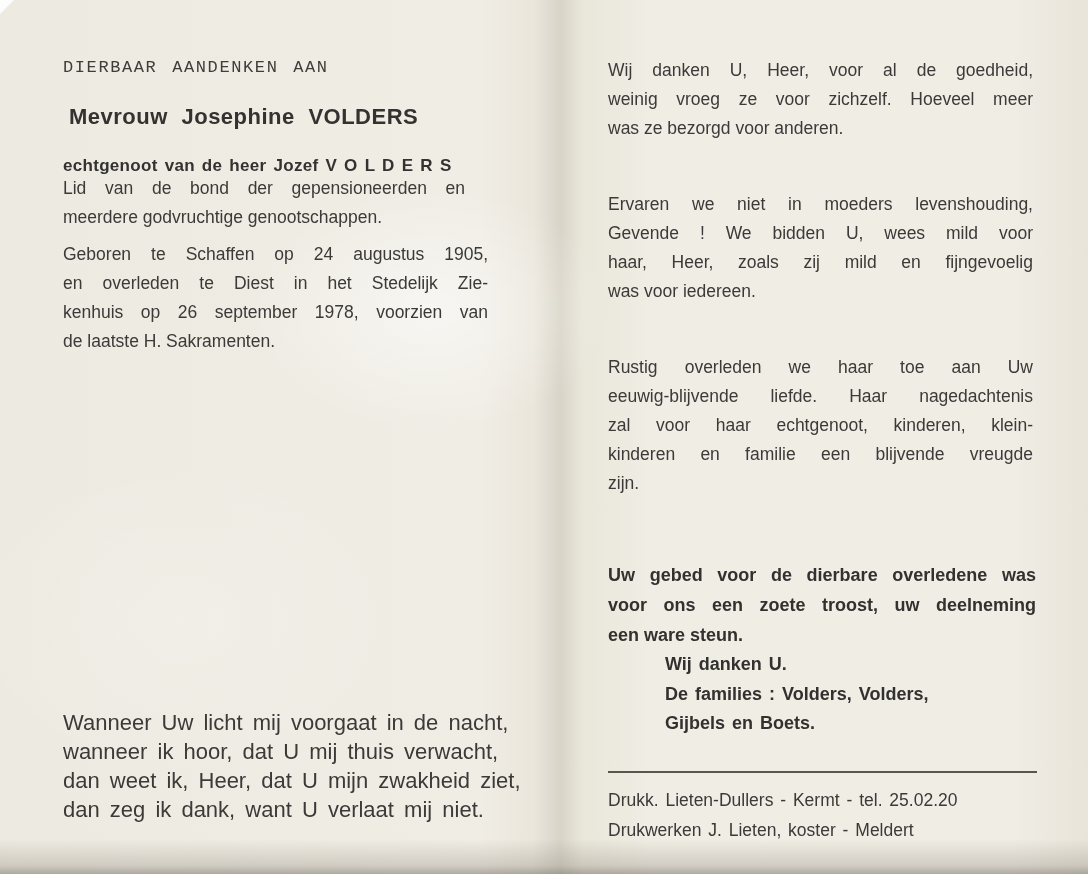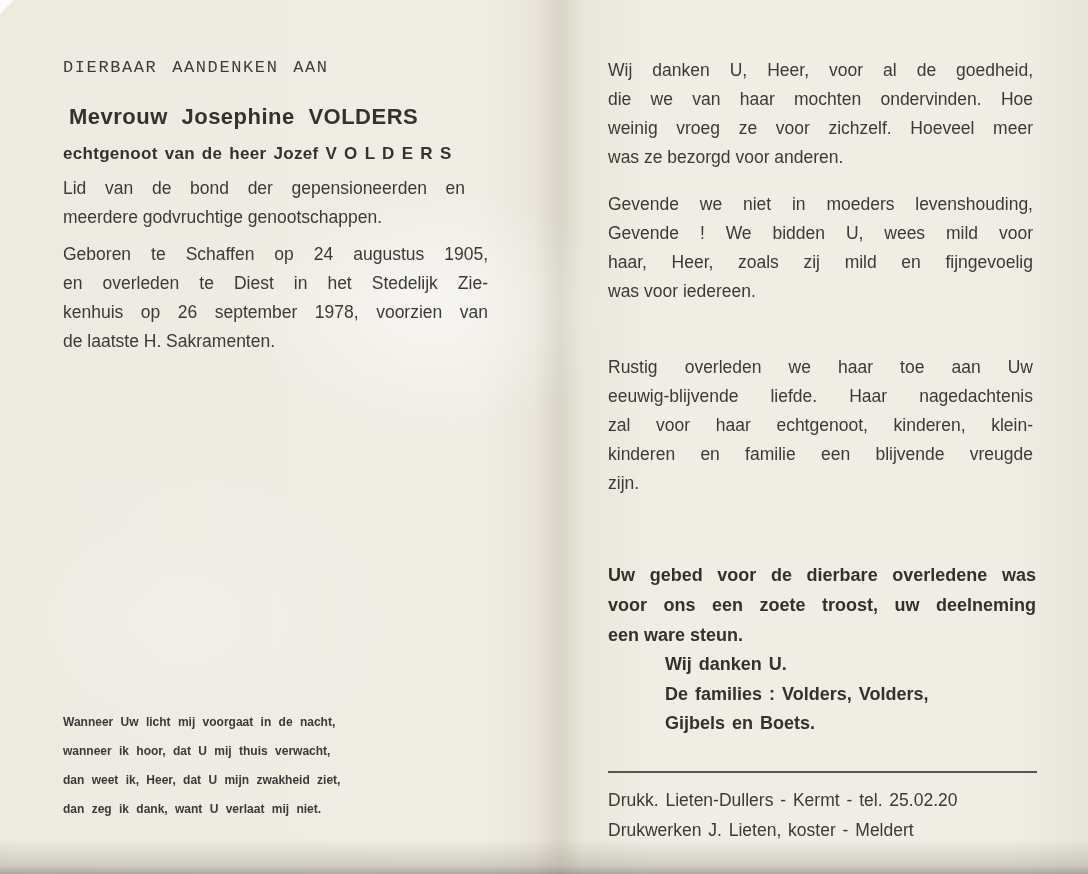--- a/index.html
+++ b/index.html
@@ -20,30 +20,30 @@
     border-top:14px solid #fdfdfb;border-right:14px solid transparent;
   }
   .page-left,.page-right{position:absolute;top:0;height:874px;}
   .page-left{left:0;width:560px;}
   .page-right{left:608px;width:432px;}
 
   .hdr{position:absolute;left:63px;top:58px;margin:0;font-size:17px;font-weight:400;
        letter-spacing:1.6px;word-spacing:3px;color:#3e3d3a;font-family:Liberation Mono, monospace;}
   .name{position:absolute;left:63px;top:98px;margin:6px;font-size:22px;font-weight:700;
        letter-spacing:.5px;word-spacing:7px;color:#333230;}
-  .spouse{position:absolute;left:63px;top:144px;margin:0;font-size:17px;font-weight:700;
+  .spouse{position:absolute;left:63px;top:156px;margin:0;font-size:17px;font-weight:700;
        letter-spacing:.3px;word-spacing:2px;color:#333230;}
 
   .para{position:absolute;font-size:17.5px;line-height:29px;}
   .jl{text-align:justify;text-align-last:justify;}
   .ll{text-align:left;}
 
   .membership{left:63px;top:174px;width:402px;}
   .bio{left:63px;top:240px;width:425px;}
-  .poem{position:absolute;left:63px;top:708px;font-size:12px;line-height:29px;word-spacing:4px;font-weight:bold;}
+  .poem{position:absolute;left:63px;top:708px;font-size:22px;line-height:29px;word-spacing:4px;}
 
   .p1{left:0;top:56px;width:425px;}
   .p2{left:0;top:190px;width:425px;}
   .p3{left:0;top:353px;width:425px;}
   .thanks{left:0;top:560px;width:428px;font-weight:700;font-size:18px;line-height:30px;color:#32312f;}
   .family{position:absolute;left:57px;top:650px;font-weight:700;font-size:18px;
        line-height:29.5px;color:#32312f;word-spacing:2px;}
   .rule{position:absolute;left:0;top:771px;width:429px;border-top:2px solid rgba(62,60,56,.85);}
   .printer{position:absolute;left:0;top:785px;font-size:17.5px;line-height:30px;word-spacing:2px;}
 </style>
@@ -74,27 +74,26 @@
       <div class="ll">Wanneer Uw licht mij voorgaat in de nacht,</div>
       <div class="ll">wanneer ik hoor, dat U mij thuis verwacht,</div>
       <div class="ll">dan weet ik, Heer, dat U mijn zwakheid ziet,</div>
       <div class="ll">dan zeg ik dank, want U verlaat mij niet.</div>
     </div>
   </section>
 
   <section class="page-right">
     <div class="para p1">
       <div class="jl">Wij danken U, Heer, voor al de goedheid,</div>
-      <div class="jl">die we van haar mochten ondervinden. Hoe</div>
       <div class="jl">weinig vroeg ze voor zichzelf. Hoeveel meer</div>
       <div class="ll">was ze bezorgd voor anderen.</div>
     </div>
 
     <div class="para p2">
-      <div class="jl">Gevende we niet in moeders levenshouding,</div>
+      <div class="jl">Ervaren we niet in moeders levenshouding,</div>
       <div class="jl">Gevende ! We bidden U, wees mild voor</div>
       <div class="jl">haar, Heer, zoals zij mild en fijngevoelig</div>
       <div class="ll">was voor iedereen.</div>
     </div>
 
     <div class="para p3">
       <div class="jl">Rustig overleden we haar toe aan Uw</div>
       <div class="jl">eeuwig-blijvende liefde. Haar nagedachtenis</div>
       <div class="jl">zal voor haar echtgenoot, kinderen, klein-</div>
       <div class="jl">kinderen en familie een blijvende vreugde</div>

